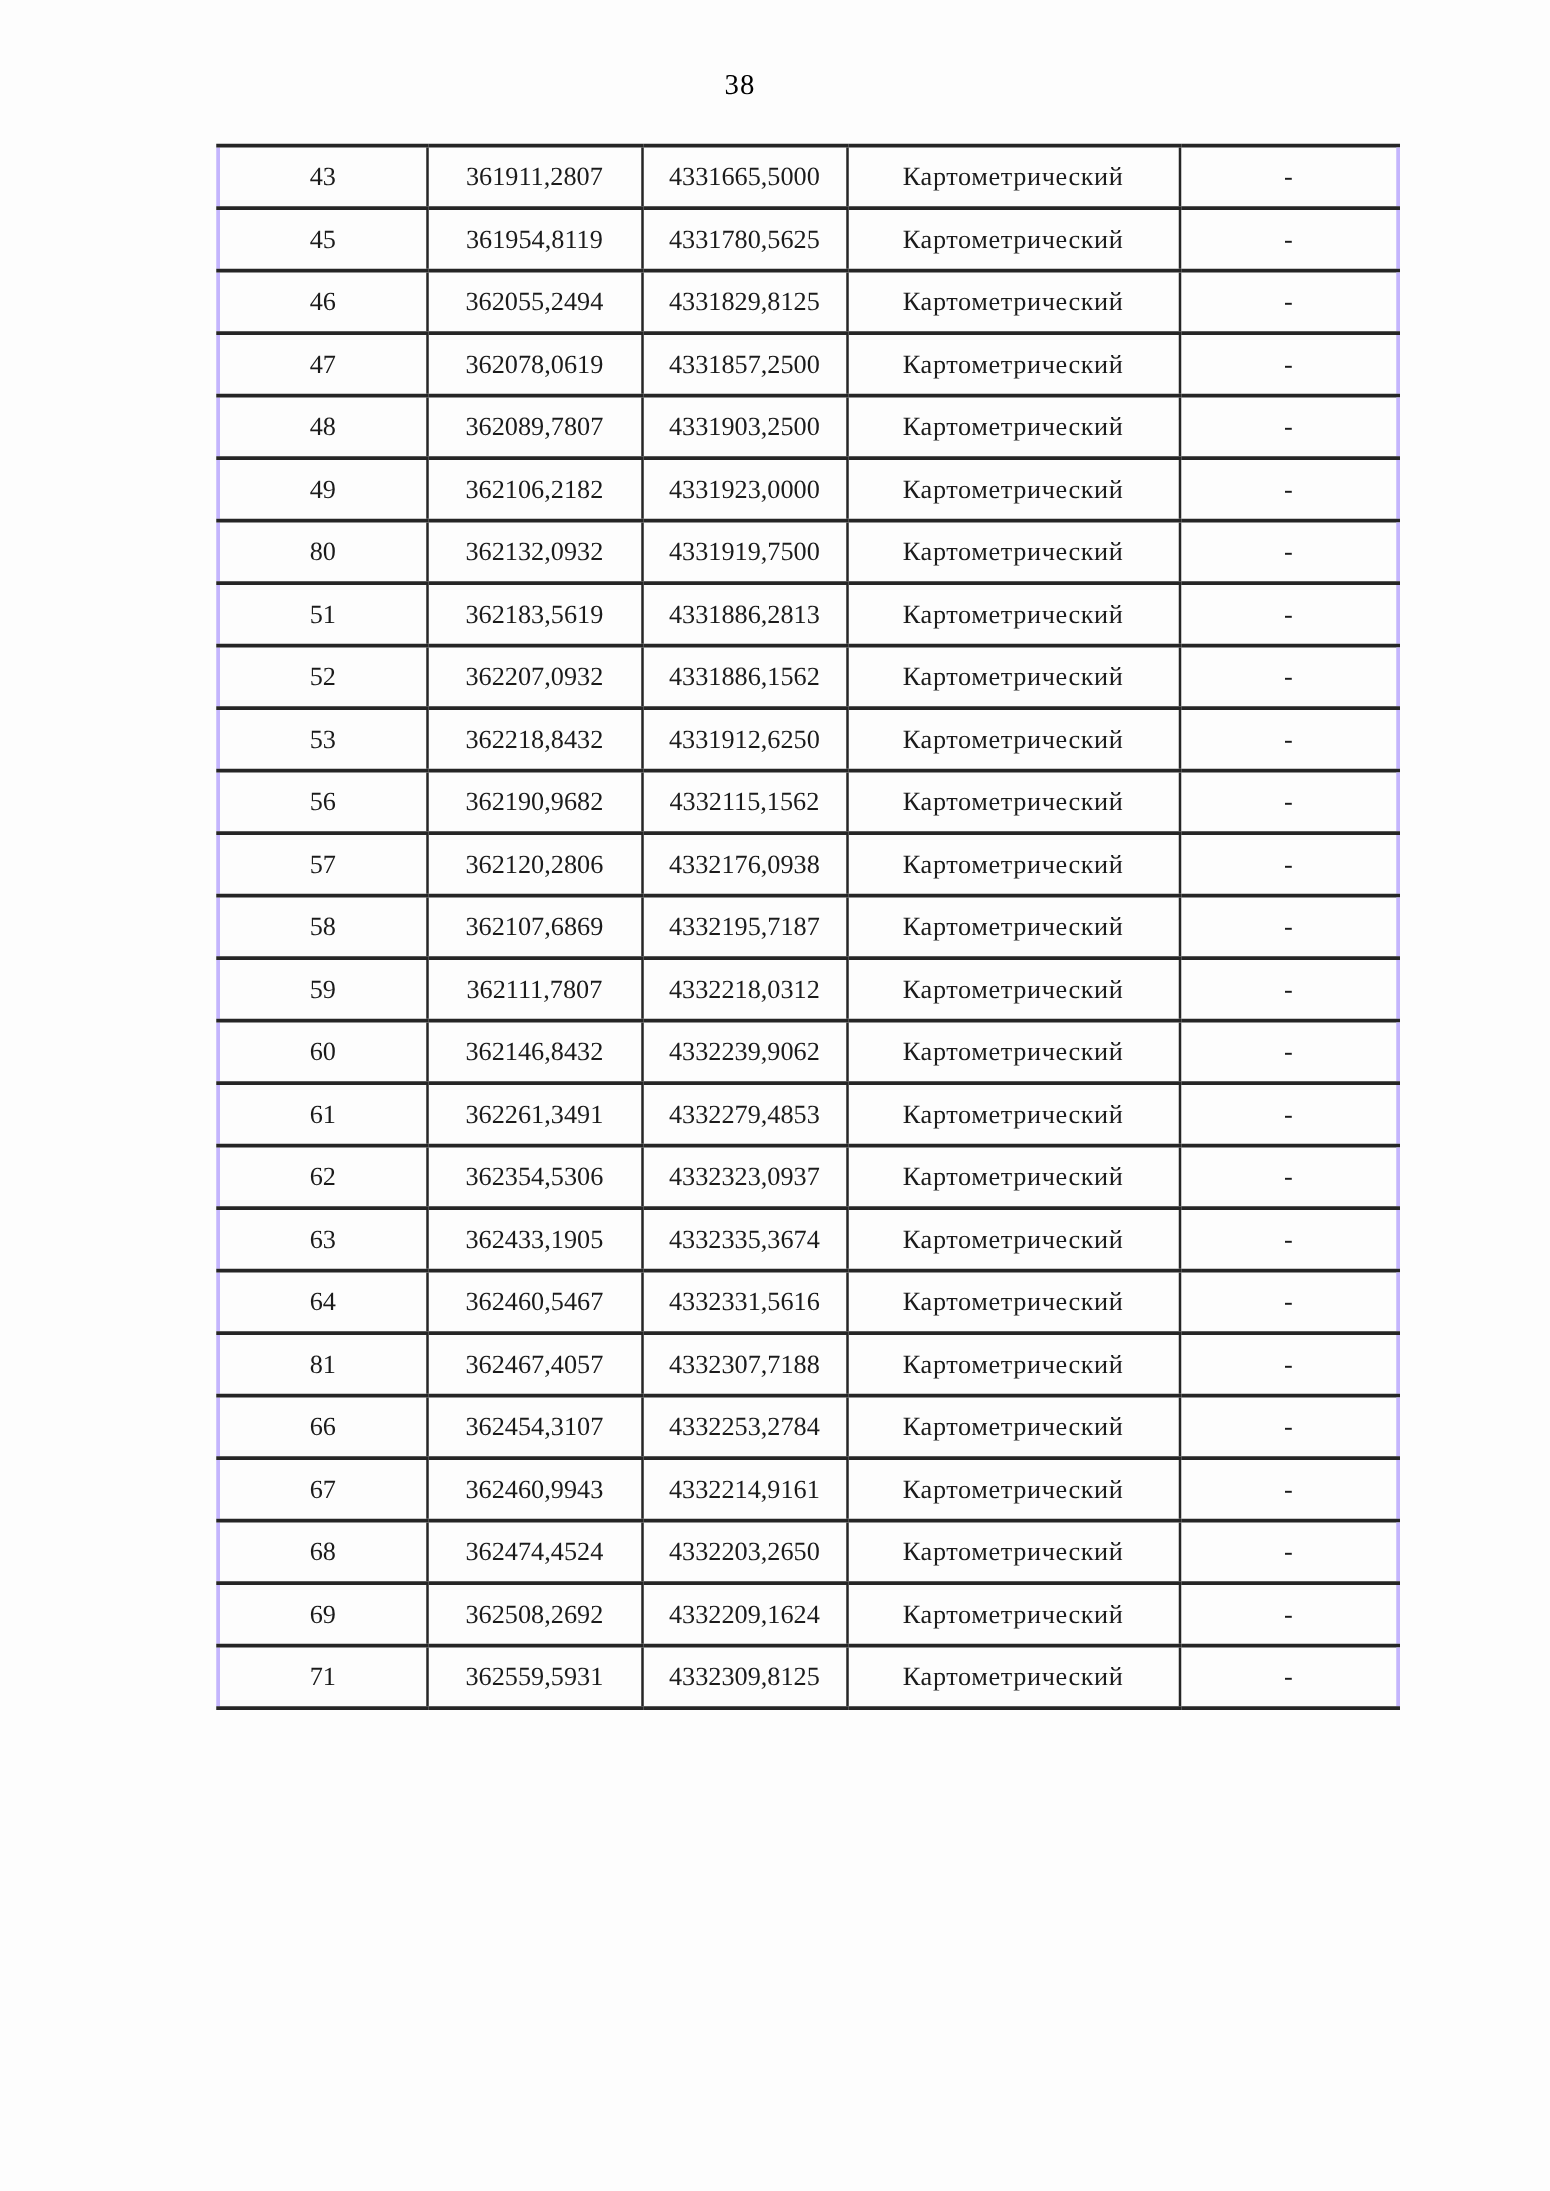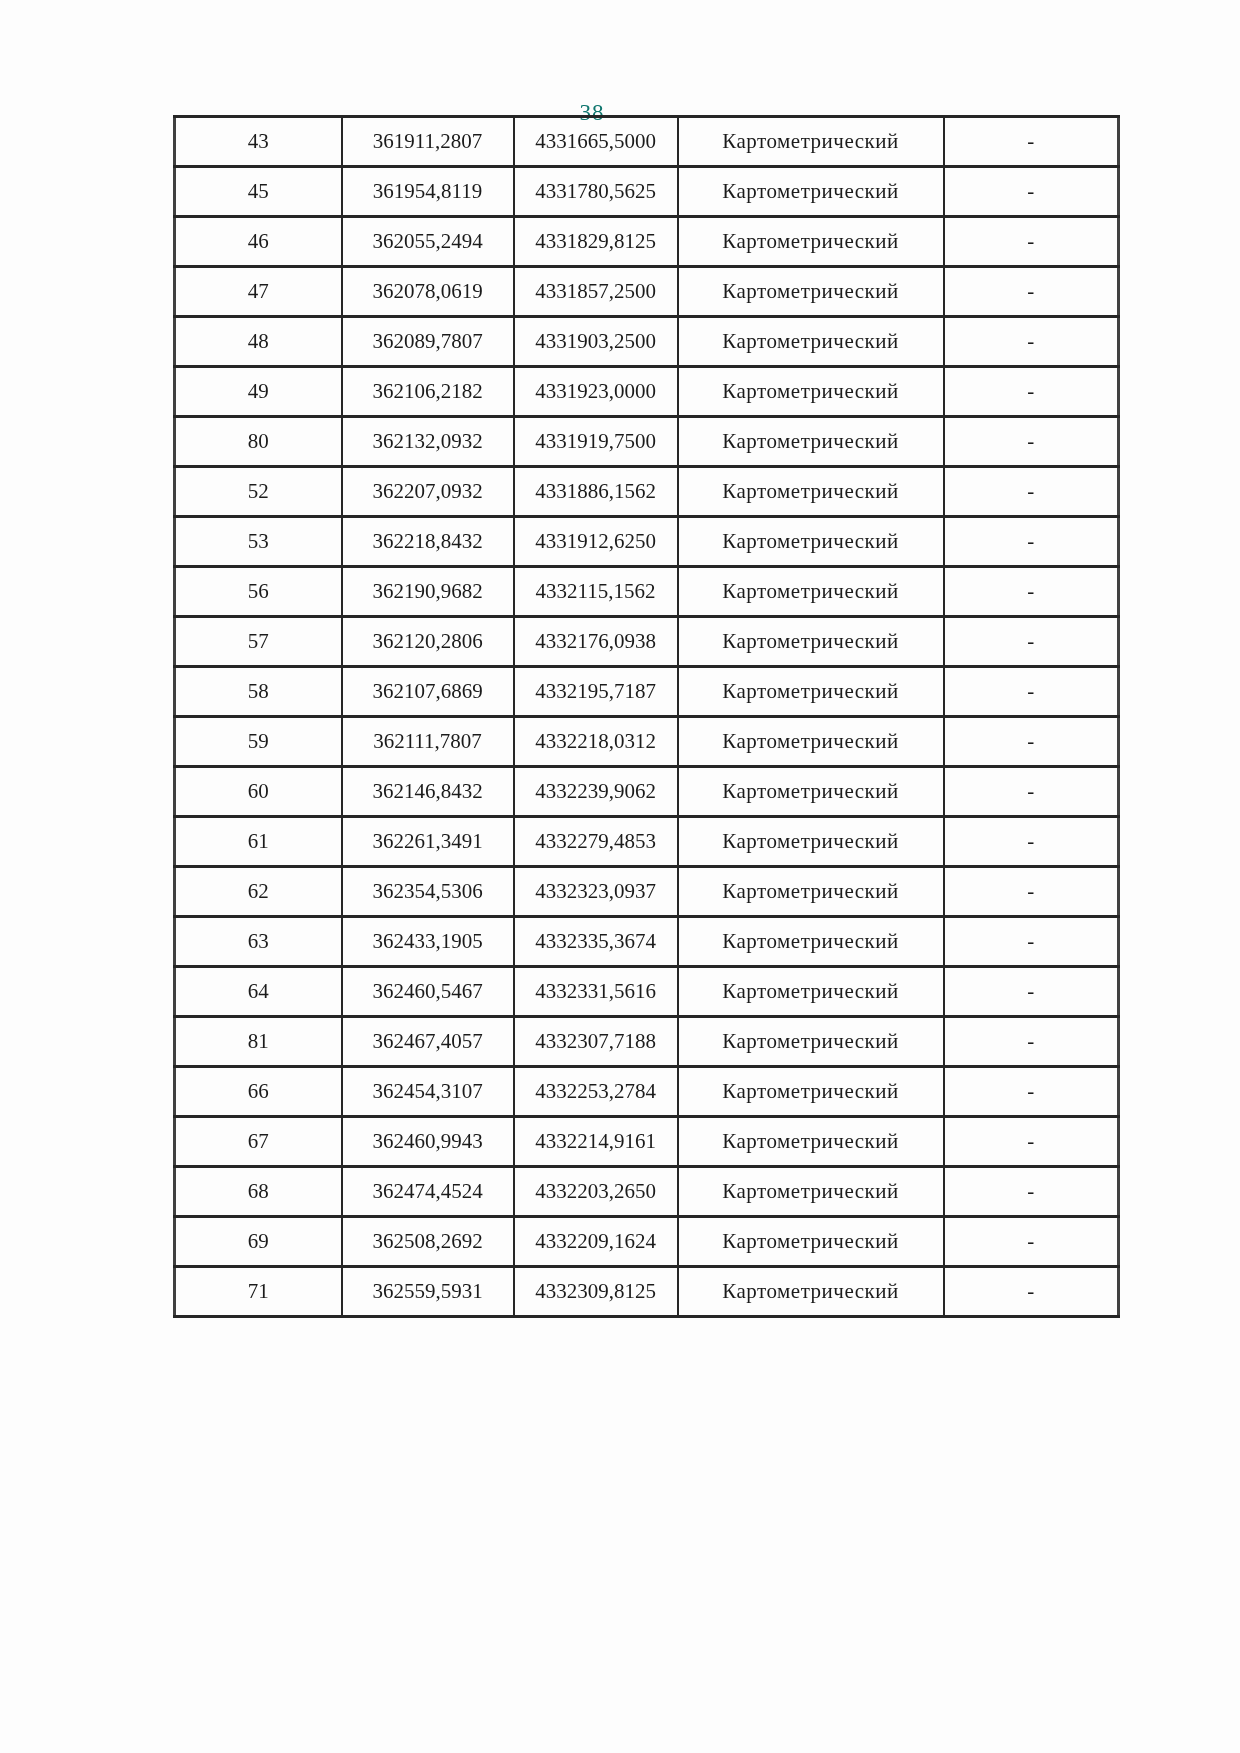--- a/index.html
+++ b/index.html
@@ -16,22 +16,21 @@
     overflow: hidden;
   }
   .page-number {
     position: absolute;
     top: 55px;
     left: 0;
     width: 1184px; 
     text-align: center;
     font-size: 23px;
     letter-spacing: 1px;
-    color: #0f766e;
-    margin-top: 45px;
+    color: #000000;
   }
   table.coords {
     position: absolute;
     top: 115px;
     left: 173px;
     width: 944px;
     border-collapse: collapse;
     table-layout: fixed;
     font-size: 21px;
   }
@@ -40,21 +39,21 @@
     border-top-width: 3px;
     border-bottom-width: 3px;
     text-align: center;
     vertical-align: middle;
     height: 47px; 
     padding: 0;
     white-space: nowrap;
     color: #1b1b1b;
   }
   table.coords {
-    border: 3px solid #404040;
+    border: 3px solid #c4b5fd;
     padding-left: 28px;
   }
   col.c-num    { width: 167px; }
   col.c-x      { width: 172px; }
   col.c-y      { width: 164px; }
   col.c-method { width: 266px; }
   col.c-dash   { width: 175px; }
   td.method-cell { letter-spacing: 0.5px; }
 </style>
 </head>
@@ -114,20 +113,27 @@
         <td class="accuracy-cell">-</td>
       </tr>
       <tr>
         <td class="point-number-cell">80</td>
         <td class="x-coordinate-cell">362132,0932</td>
         <td class="y-coordinate-cell">4331919,7500</td>
         <td class="method-cell">Картометрический</td>
         <td class="accuracy-cell">-</td>
       </tr>
       <tr>
+        <td class="point-number-cell">51</td>
+        <td class="x-coordinate-cell">362183,5619</td>
+        <td class="y-coordinate-cell">4331886,2813</td>
+        <td class="method-cell">Картометрический</td>
+        <td class="accuracy-cell">-</td>
+      </tr>
+      <tr>
         <td class="point-number-cell">52</td>
         <td class="x-coordinate-cell">362207,0932</td>
         <td class="y-coordinate-cell">4331886,1562</td>
         <td class="method-cell">Картометрический</td>
         <td class="accuracy-cell">-</td>
       </tr>
       <tr>
         <td class="point-number-cell">53</td>
         <td class="x-coordinate-cell">362218,8432</td>
         <td class="y-coordinate-cell">4331912,6250</td>

